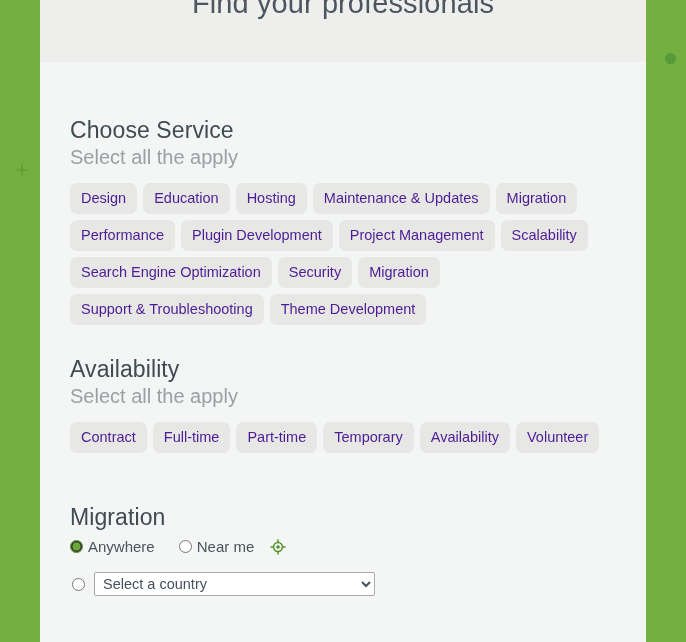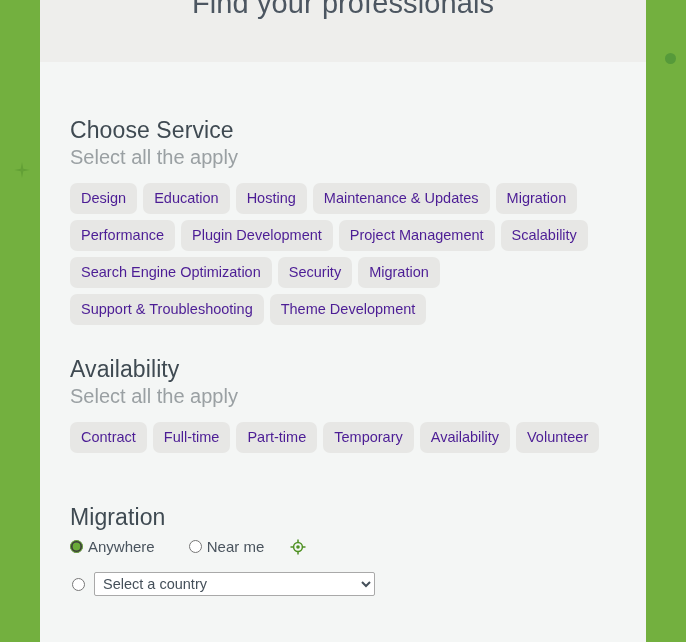--- a/index.html
+++ b/index.html
@@ -116,21 +116,21 @@
     font-family: "Liberation Sans", sans-serif;
     white-space: nowrap;
     cursor: pointer;
   }
 
   
   .radio-row {
     display: flex;
     align-items: center;
     margin-top: 5px;
-    gap: 18px;
+    gap: 8px;
   }
   .radio-label {
     display: inline-flex;
     align-items: center;
     font-size: 15px;
     color: #4a545e;
     cursor: pointer;
     margin-right: 16px;
   }
   .radio-label input[type="radio"] {

